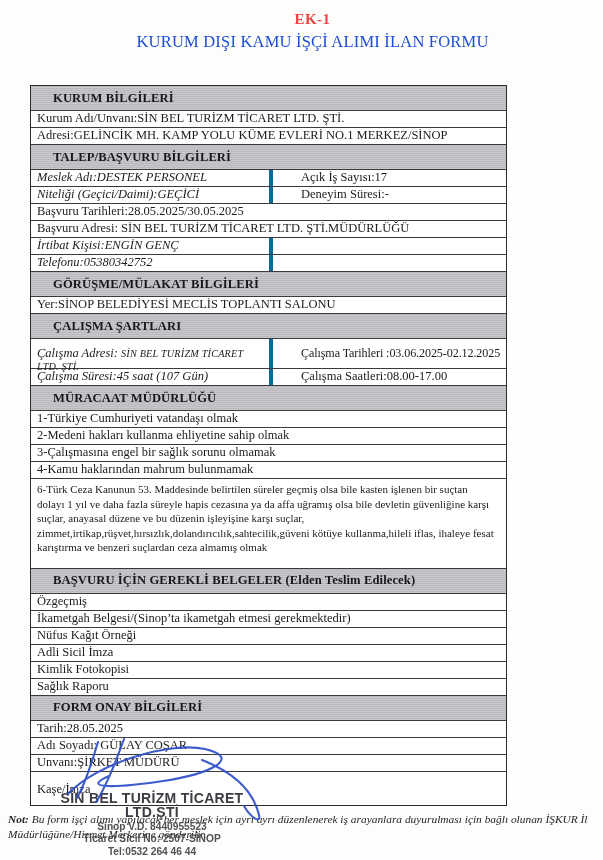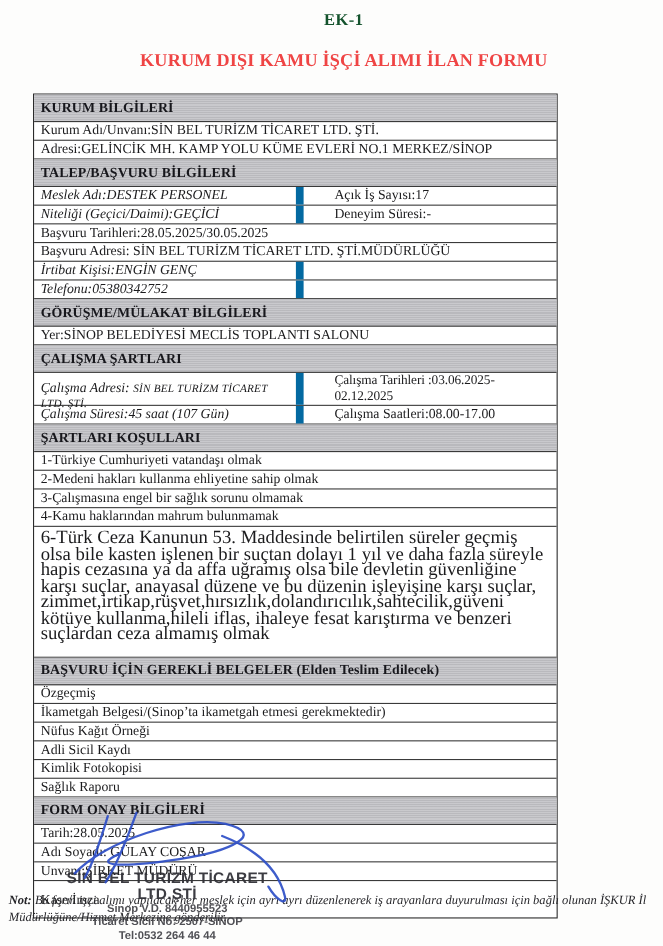--- a/index.html
+++ b/index.html
@@ -4,45 +4,45 @@
 <style>
   * { margin:0; padding:0; box-sizing:border-box; }
   html,body { background:#e8e8e8; }
   .sheet {
     position:relative; width:603px; height:860px;
     background:#fdfdfc; overflow:hidden;
     font-family:"Liberation Serif", serif; color:#1b1b1d;
   }
   
   .titles { position:absolute; top:11px; left:0; width:100%; text-align:center; padding-left:22px; }
-  .t1 { font-size:15px; font-weight:bold; color:#14532d; letter-spacing:.4px; }
-  .t2 { font-size:16.5px; font-weight:bold; color:#ef4444; margin-top:17px; letter-spacing:.2px; }
+  .t1 { font-size:15px; font-weight:bold; color:#ef4444; letter-spacing:.4px; }
+  .t2 { font-size:16.5px; font-weight:normal; color:#1d4ed8; margin-top:4px; letter-spacing:.2px; }
   
   .doc-table {
     position:absolute; left:30px; top:85px; width:477px;
     border:1.5px solid #2b2b2b; background:#fff;
   }
   .sec {
     height:25px; background:#c3c3c7; border-bottom:1px solid #3a3a3a;
-    display:flex; align-items:center; padding-left:6px;
+    display:flex; align-items:center; padding-left:22px;
     font-weight:bold; font-size:12.6px; color:#17171c; letter-spacing:.1px;
     background-image:repeating-linear-gradient(0deg, rgba(255,255,255,.10) 0 1px, rgba(0,0,0,.05) 1px 2px);
   }
   .row {
     min-height:17px; border-bottom:1px solid #3a3a3a;
     display:flex; align-items:stretch; font-size:12.5px;
   }
   .cell { display:flex; align-items:center; padding:0 4px 1px 6px; }
   .c1 { width:238px; flex:none;font-style:italic; }
-  .c2 { flex:1; border-left:7px solid #0369a1;padding-left:28px; }
+  .c2 { flex:1; border-left:4px solid #0369a1;padding-left:28px; }
   .full { flex:1; }
   .row.tall2 { height:30px; }
   .tall2 .c1 { line-height:13px; padding-top:1px;margin-top:12px; }
   .small-caps-co { font-size:10.2px; letter-spacing:.2px; }
-  .row.para { display:block; padding:3px 10px 13px 6px; line-height:14.5px; font-size:17px; }
+  .row.para { display:block; padding:3px 10px 13px 6px; line-height:14.5px; font-size:11px; }
   .row.kase { height:33px; border-bottom:none; align-items:flex-start;text-align:center; }
   .kase .cell { padding-top:10px; }
   .tight2 .c2 { font-size:12.1px; letter-spacing:-.1px; }
   
   .note {
     position:absolute; left:8px; top:812px; width:594px;
     font-style:italic; font-size:11.4px; line-height:14.6px; color:#26262a; z-index:3;
   }
   .note b { font-weight:bold; }
   
@@ -114,21 +114,21 @@
       <div class="cell c1">
         <span><span>Çalışma Adresi: </span><span class="small-caps-co">SİN BEL TURİZM TİCARET LTD. ŞTİ.</span></span>
       </div>
       <div class="cell c2">Çalışma Tarihleri :03.06.2025-02.12.2025</div>
     </div>
     <div class="row">
       <div class="cell c1">Çalışma Süresi:45 saat (107 Gün)</div>
       <div class="cell c2">Çalışma Saatleri:08.00-17.00</div>
     </div>
 
-    <div class="sec">ŞARTLARI KOŞULLARI</div>
+    <div class="sec">MÜRACAAT MÜDÜRLÜĞÜ</div>
     <div class="row">
       <div class="cell full">1-Türkiye Cumhuriyeti vatandaşı olmak</div>
     </div>
     <div class="row">
       <div class="cell full">2-Medeni hakları kullanma ehliyetine sahip olmak</div>
     </div>
     <div class="row">
       <div class="cell full">3-Çalışmasına engel bir sağlık sorunu olmamak</div>
     </div>
     <div class="row">
@@ -140,21 +140,21 @@
     <div class="row">
       <div class="cell full">Özgeçmiş</div>
     </div>
     <div class="row">
       <div class="cell full">İkametgah Belgesi/(Sinop’ta ikametgah etmesi gerekmektedir)</div>
     </div>
     <div class="row">
       <div class="cell full">Nüfus Kağıt Örneği</div>
     </div>
     <div class="row">
-      <div class="cell full">Adli Sicil Kaydı</div>
+      <div class="cell full">Adli Sicil İmza</div>
     </div>
     <div class="row">
       <div class="cell full">Kimlik Fotokopisi</div>
     </div>
     <div class="row">
       <div class="cell full">Sağlık Raporu</div>
     </div>
 
     <div class="sec">FORM ONAY BİLGİLERİ</div>
     <div class="row">

